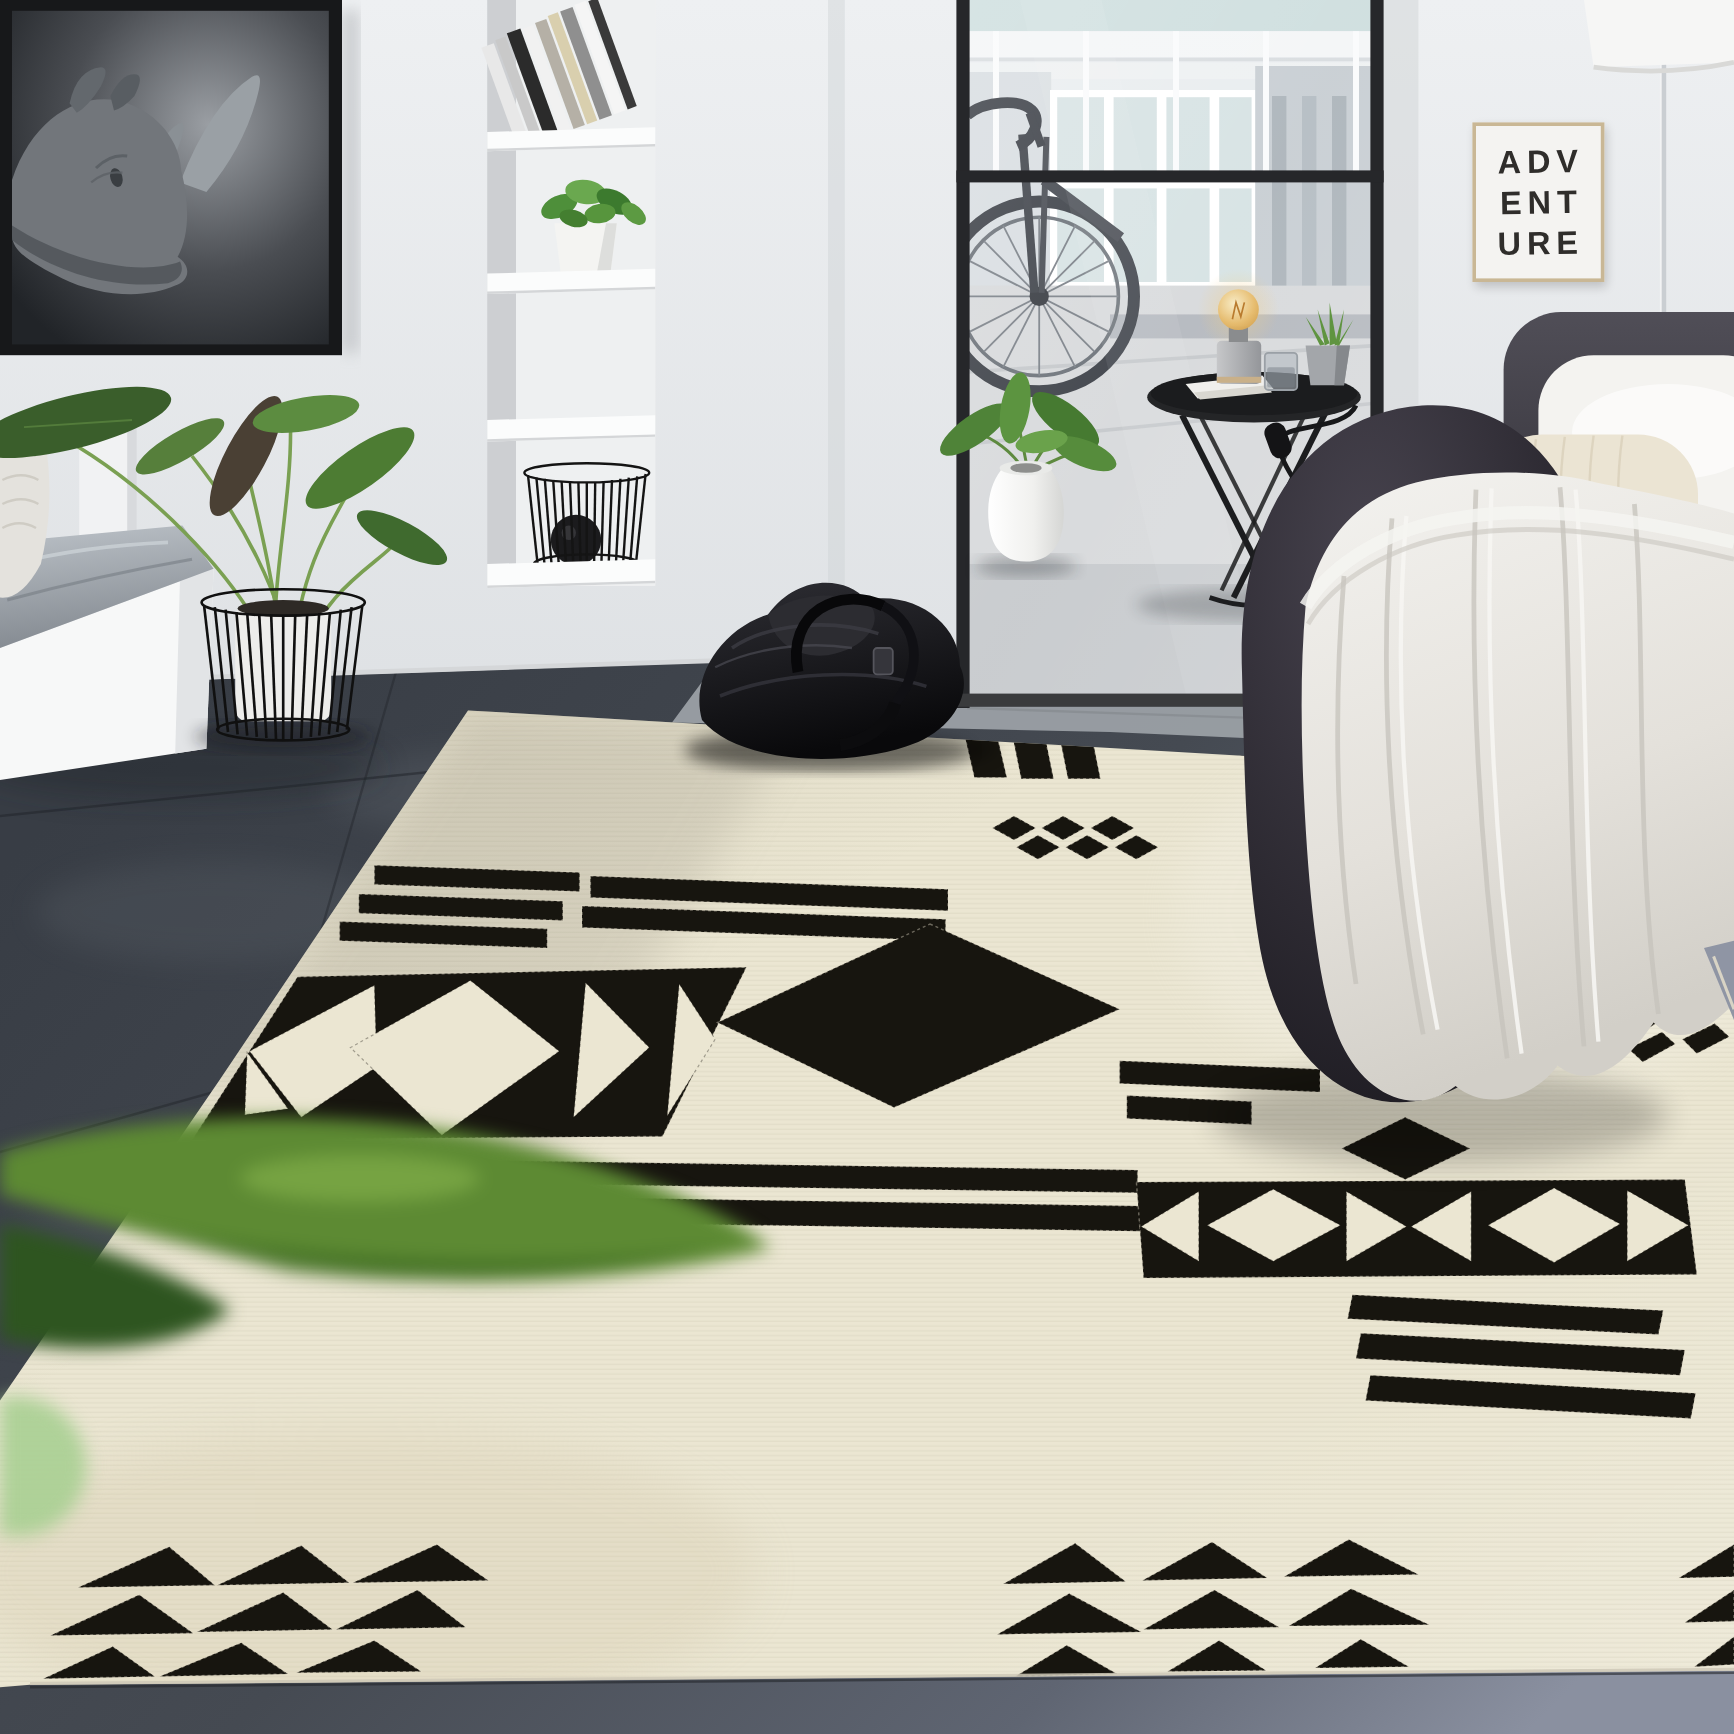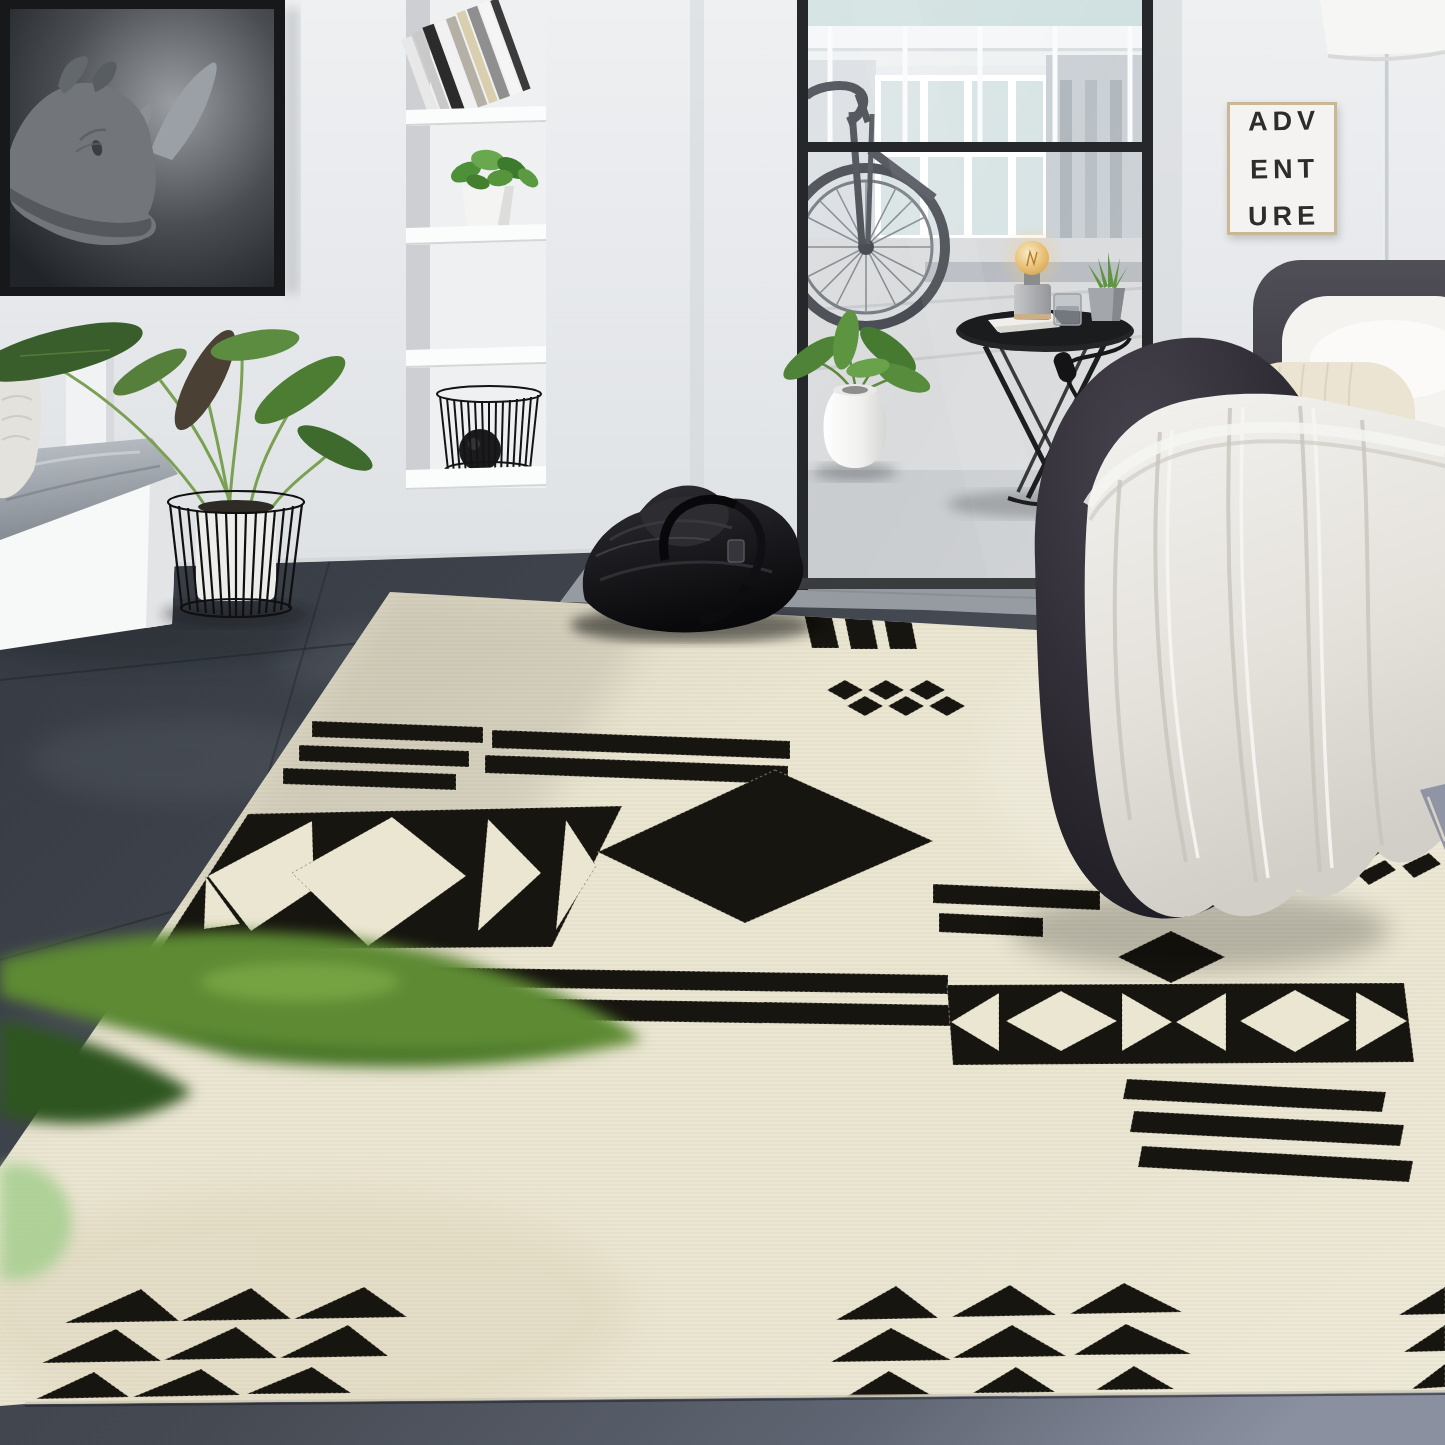--- a/index.html
+++ b/index.html
@@ -6,21 +6,21 @@
   .stage{position:relative;width:1445px;height:1445px;overflow:hidden;
          font-family:"Liberation Sans",sans-serif;background:var(--wall,#e7e9ec);}
   .stage svg{position:absolute;left:0;top:0;}
   .f-rug-black{fill:var(--rug-black,#17150f);}
   .f-rug-cream{fill:var(--rug-cream,#ebe6d2);}
   .stitch{stroke:rgba(235,228,208,.40);stroke-width:1.2;stroke-dasharray:2.5 2.5;}
   .stitch2{stroke:rgba(23,21,15,.35);stroke-width:1;stroke-dasharray:2.5 2.5;}
   .poster{position:absolute;left:1227px;top:102px;width:110px;height:133px;
           background:var(--poster-bg,#f4f3f1);border:3px solid var(--frame-wood,#c9b795);
           box-sizing:border-box;display:flex;flex-direction:column;align-items:center;
-          justify-content:space-between;gap:2px;box-shadow:2px 4px 8px rgba(0,0,0,.18);}
+          justify-content:center;gap:2px;box-shadow:2px 4px 8px rgba(0,0,0,.18);}
   .poster-line{font-weight:bold;font-size:27px;line-height:32px;letter-spacing:5px;
           color:var(--poster-ink,#2f2d2b);transform:rotate(-1deg);text-indent:5px;}
   .leafblur{position:absolute;left:0;top:0;filter:blur(7px);}
 </style>
 </head>
 <body>
 
 <div class="stage">
 <svg width="1445" height="1445" viewBox="0 0 1445 1445">
   <defs>

